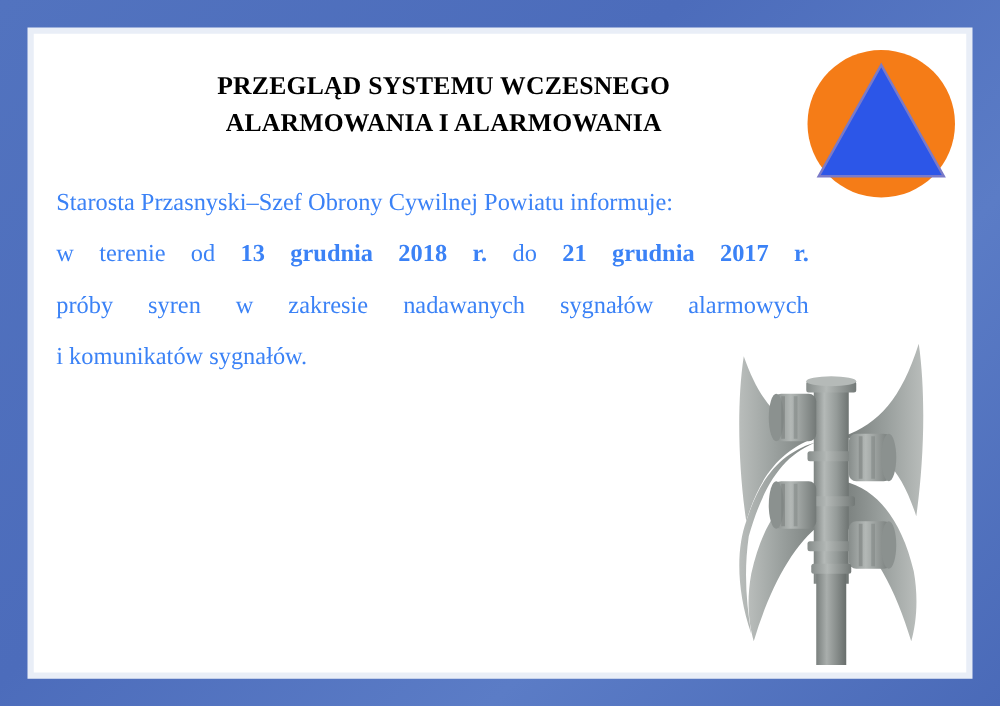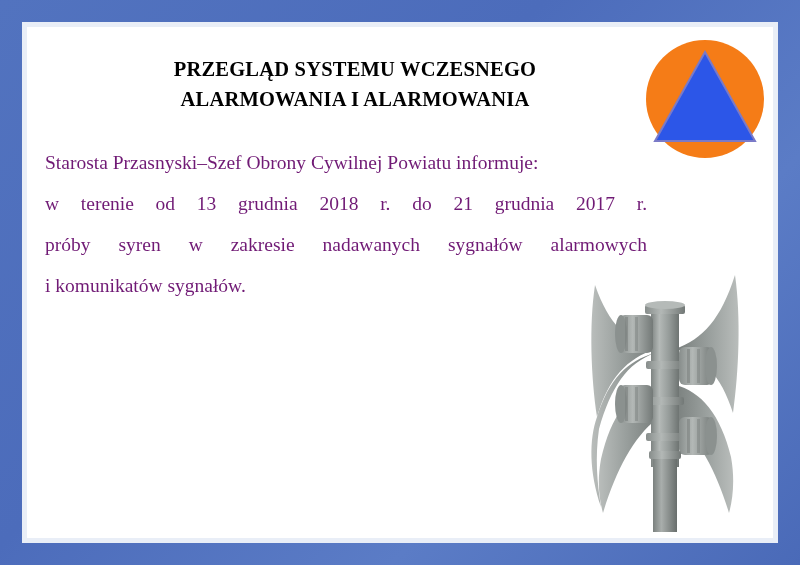--- a/index.html
+++ b/index.html
@@ -56,30 +56,30 @@
   .title .line { display: block; white-space: nowrap; }
 
   
   .body-text {
     position: absolute;
     left: 18px;
     top: 115px;
     width: 602px;
     font-size: 19.5px;
     line-height: 41px;
-    color: #701a75;
+    color: #3b82f6;
     text-align: justify;
     text-justify: inter-word;
   }
   .body-text p {
     margin: 0;
     text-align: justify;
   }
   .body-text p:last-child { text-align: left; }
-  .body-text b { font-weight: normal; }
+  .body-text b { font-weight: bold; }
   .nowrap-line {
     display: block;
     white-space: nowrap;
   }
   .just-line {
     display: block;
     text-align: justify;
     text-align-last: justify;
     white-space: normal;
   }

